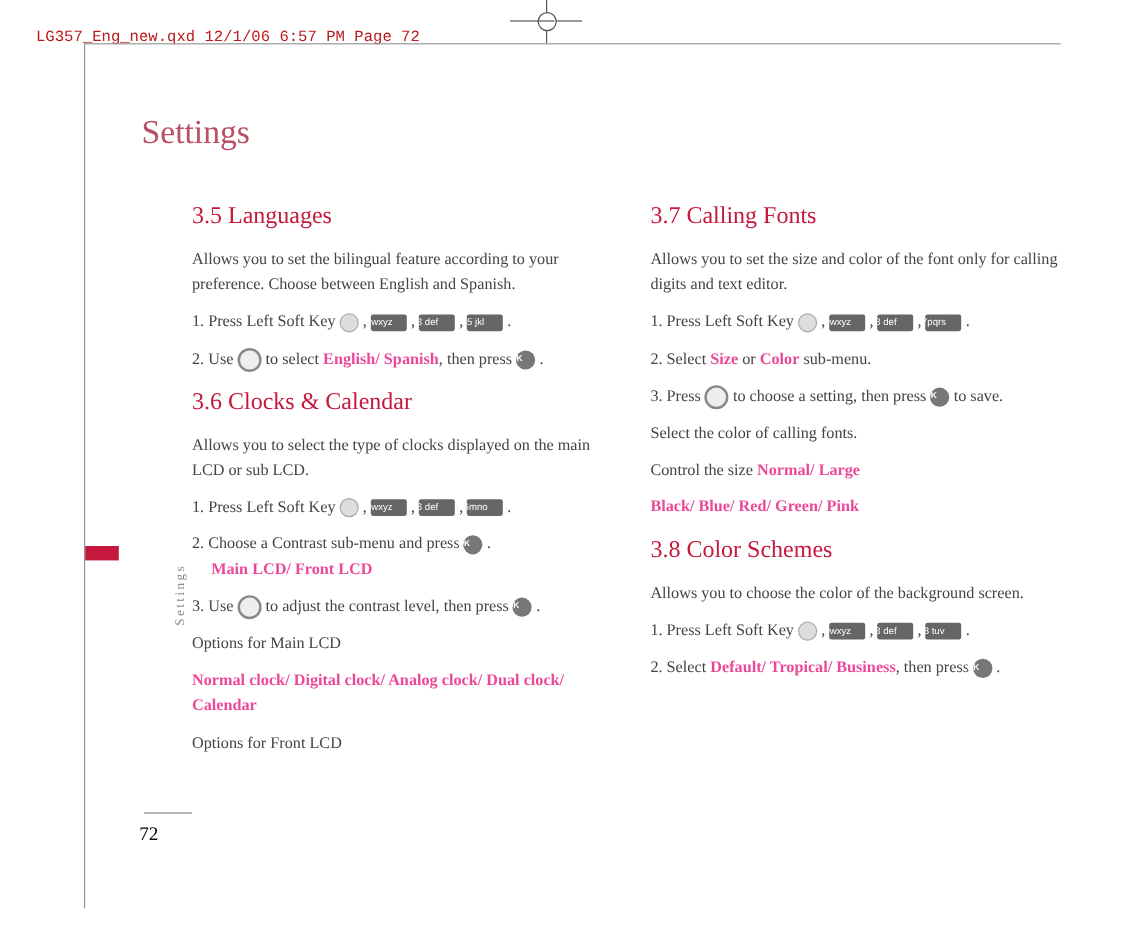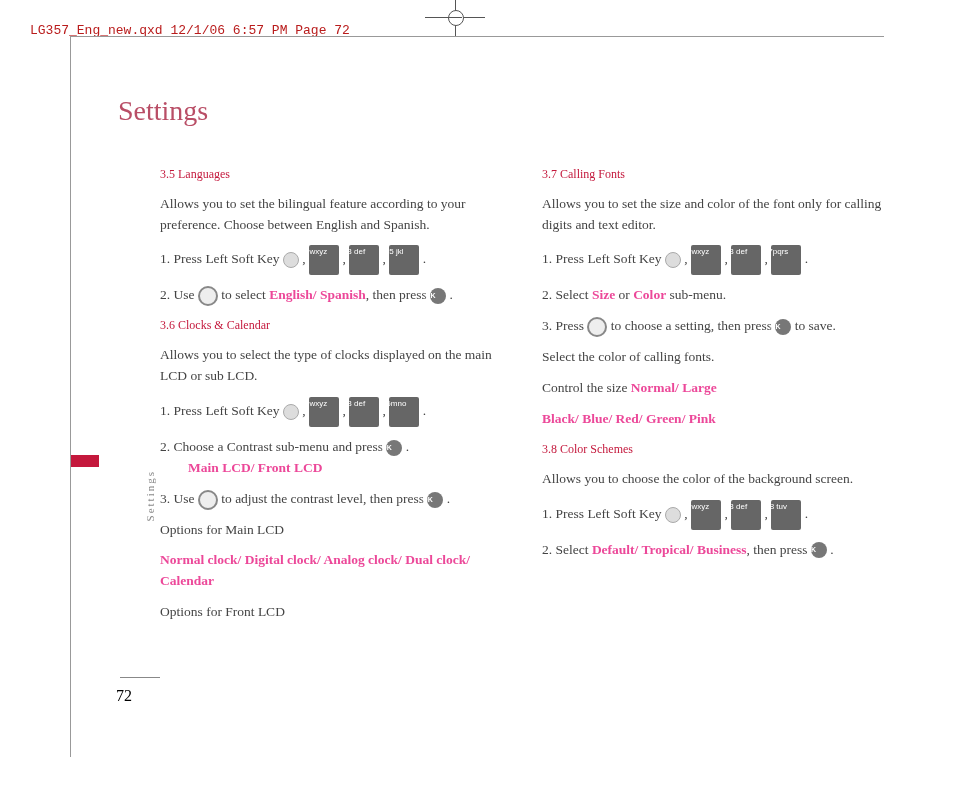--- a/index.html
+++ b/index.html
@@ -88,39 +88,39 @@
     gap: 30px;
   }
   .col {
     flex: 1;
     font-size: 13.5px;
     line-height: 1.55;
     color: #444;
   }
   .section-h {
     color: #c4183c;
-    font-size: 12px;
+    font-size: 20px;
     margin: 0 0 6px 0;
     font-weight: normal;
   }
   .col p {
     margin: 0 0 10px 0;
   }
   .step {
     margin: 0 0 10px 0;
     padding-left: 16px;
     text-indent: -16px;
   }
   .sub {
     margin: 0 0 10px 18px;
   }
   .key {
     display: inline-block;
     min-width: 26px;
-    height: 30px;
+    height: 14px;
     background: #666;
     color: #fff;
     font-size: 8px;
     text-align: center;
     border-radius: 2px;
     vertical-align: middle;
     line-height: 13px;
     padding: 0 2px;
     font-family: Arial, sans-serif;
   }
@@ -234,21 +234,21 @@
     <p class="step">
       <span>1. Press Left Soft Key </span>
       <span class="softkey"></span> ,
       <span class="key">9wxyz</span> ,
       <span class="key">3 def</span> ,
       <span class="key">6mno</span> .
     </p>
     <p class="step">
       <span>2. Choose a Contrast sub-menu and press </span>
       <span class="ok">OK</span> .<br>
-      <b style="margin-left:12px">Main LCD/ Front LCD</b>
+      <b style="margin-left:0">Main LCD/ Front LCD</b>
     </p>
     <p class="step">
       <span>3. Use </span>
       <span class="nav"></span>
       <span> to adjust the contrast level, then press </span>
       <span class="ok">OK</span> .
     </p>
     <p>Options for Main LCD</p>
     <p class="sub"><b>Normal clock/ Digital clock/ Analog clock/ Dual clock/ Calendar</b></p>
     <p>Options for Front LCD</p>

